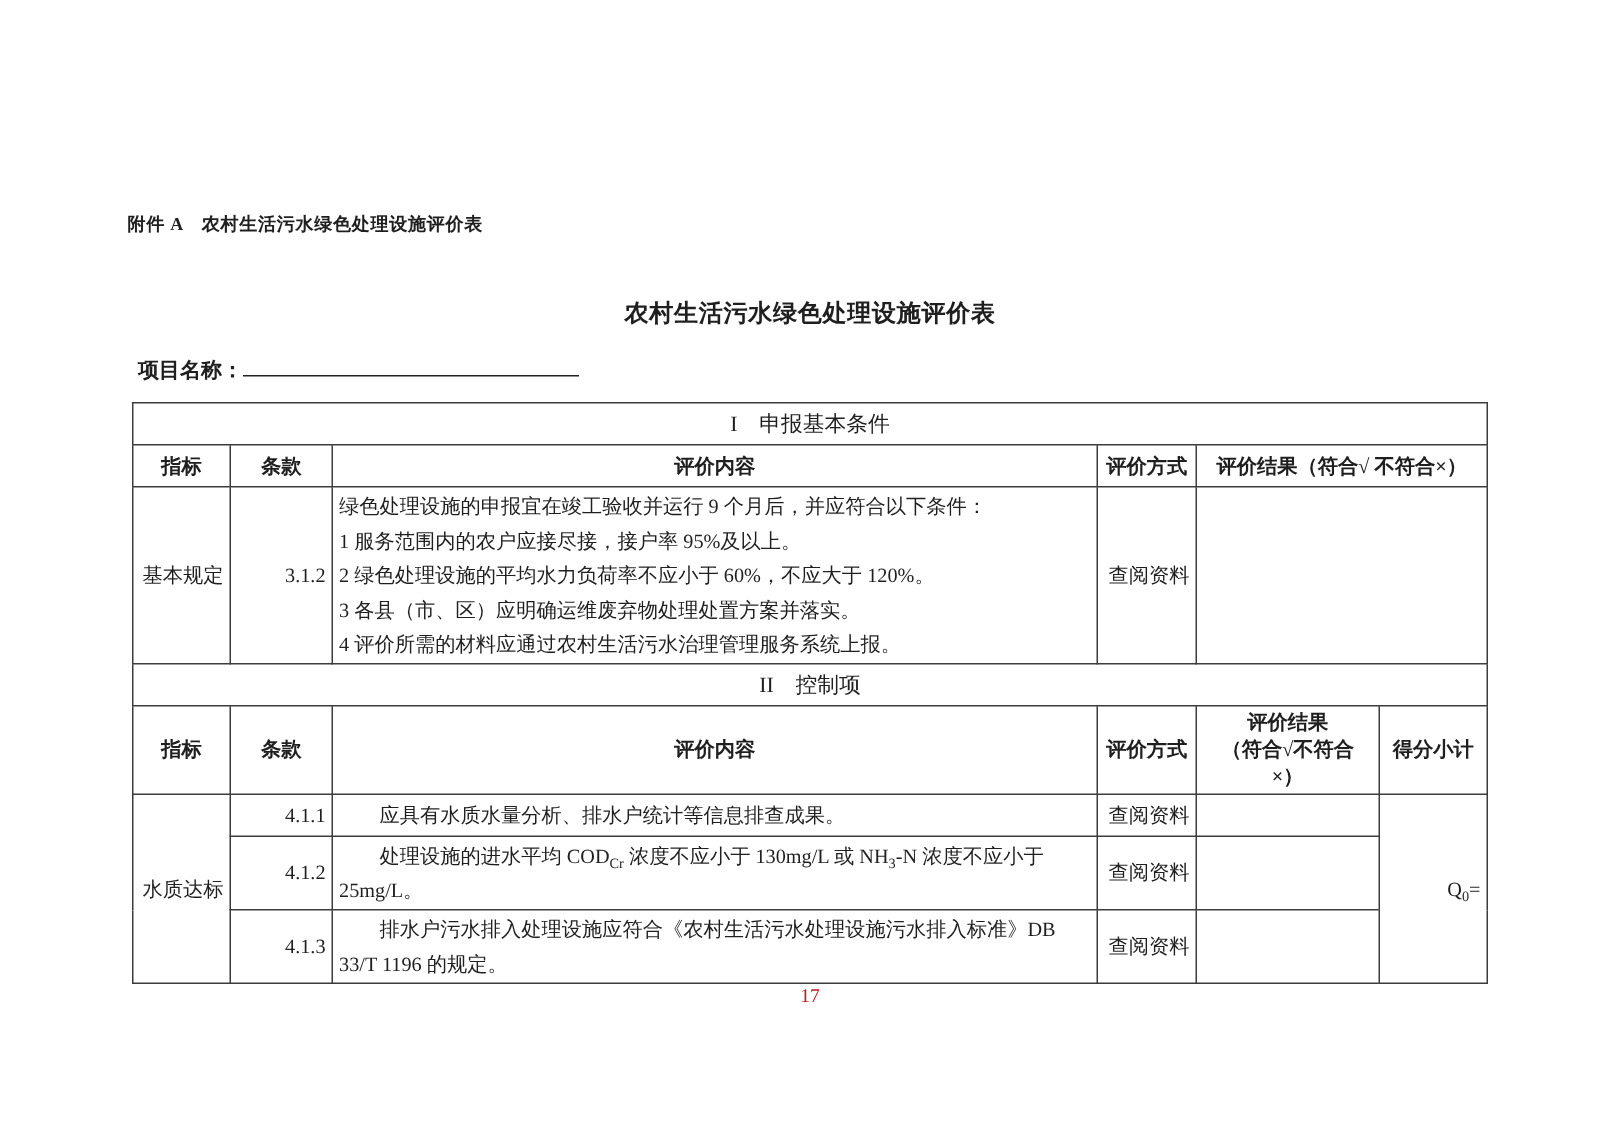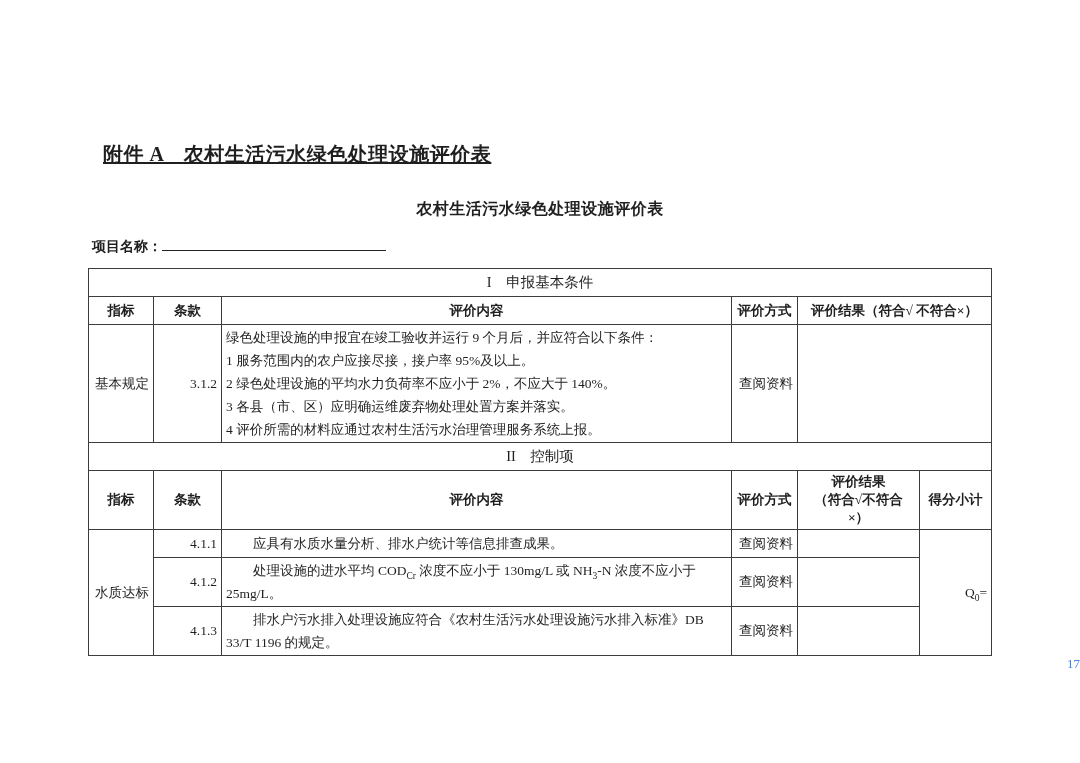--- a/index.html
+++ b/index.html
@@ -10,26 +10,25 @@
   body {
     position: relative;
     width: 1080px;
     height: 763px;
     font-family: "Liberation Serif", "DejaVu Serif", serif;
     color: #1f1f1f;
     overflow: hidden;
   }
   .attachment-title {
     position: absolute;
-    left: 103px;
+    left: 85px;
     top: 141px;
-    font-size: 20px;
+    font-size: 12px;
     font-weight: bold;
     letter-spacing: 0.5px;
-    text-decoration: underline;
   }
   .table-title {
     position: absolute;
     left: 0;
     top: 199px;
     width: 100%;
     text-align: center;
     font-size: 16px;
     font-weight: bold;
     letter-spacing: 0.5px;
@@ -93,23 +92,23 @@
   .result-hdr-lines { line-height: 18px; }
   sub {
     font-size: 9.5px;
     line-height: 0;
   }
   .page-number {
     position: absolute;
     left: 0;
     top: 656px;
     width: 100%;
-    text-align: right;
+    text-align: center;
     font-size: 13px;
-    color: #3b82f6;
+    color: #b91c1c;
   }
 </style>
 </head>
 <body>
 
 <div class="attachment-title">附件 A　农村生活污水绿色处理设施评价表</div>
 
 <div class="table-title">农村生活污水绿色处理设施评价表</div>
 
 <div class="project-row">
@@ -138,21 +137,21 @@
       <td class="hdr">评价方式</td>
       <td class="hdr" colspan="2">评价结果（符合√ 不符合×）</td>
     </tr>
 
     <tr class="row-312">
       <td class="cell-center">基本规定</td>
       <td class="cell-center">3.1.2</td>
       <td class="content-cell">
         <div class="cline">绿色处理设施的申报宜在竣工验收并运行 9 个月后，并应符合以下条件：</div>
         <div class="cline">1 服务范围内的农户应接尽接，接户率 95%及以上。</div>
-        <div class="cline">2 绿色处理设施的平均水力负荷率不应小于 2%，不应大于 140%。</div>
+        <div class="cline">2 绿色处理设施的平均水力负荷率不应小于 60%，不应大于 120%。</div>
         <div class="cline">3 各县（市、区）应明确运维废弃物处理处置方案并落实。</div>
         <div class="cline">4 评价所需的材料应通过农村生活污水治理管理服务系统上报。</div>
       </td>
       <td class="cell-center">查阅资料</td>
       <td colspan="2" class="cell-center"></td>
     </tr>
 
     <tr class="row-band">
       <td colspan="6" class="band-cell">II　控制项</td>
     </tr>

